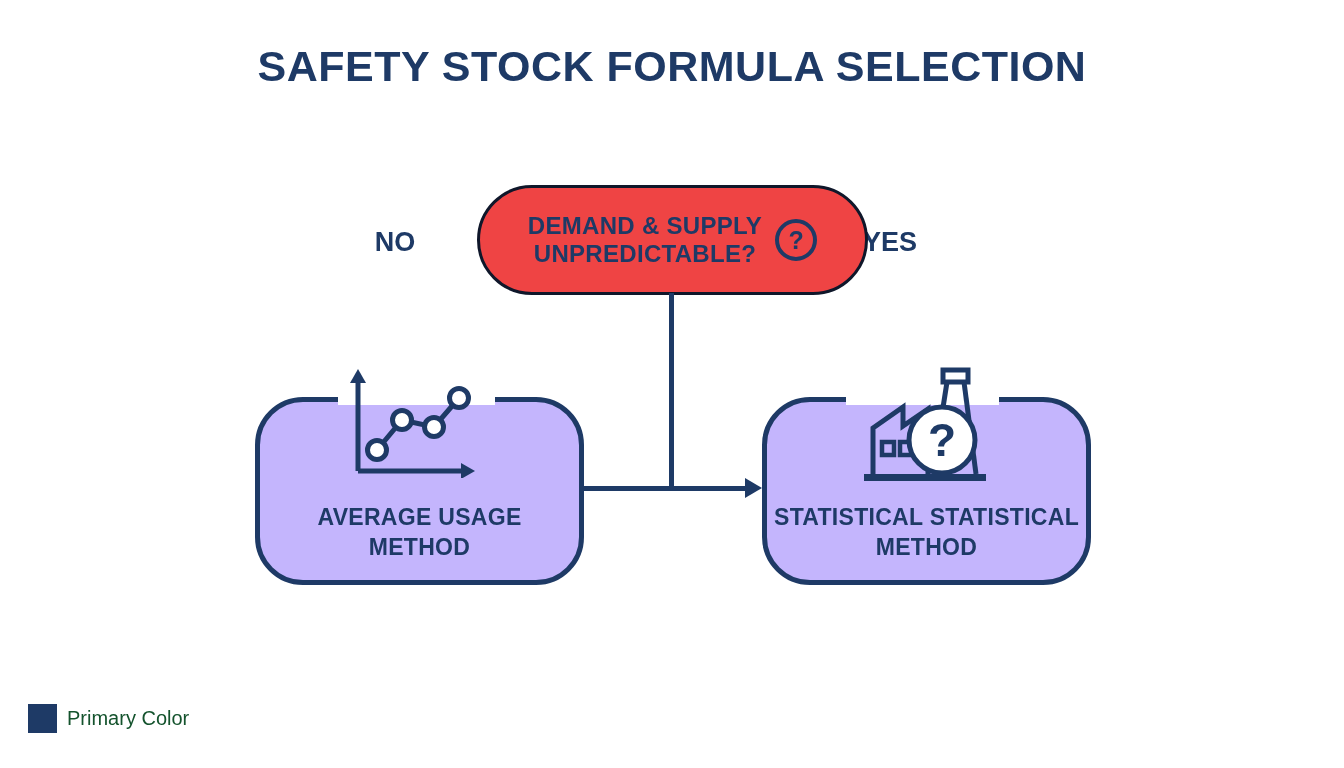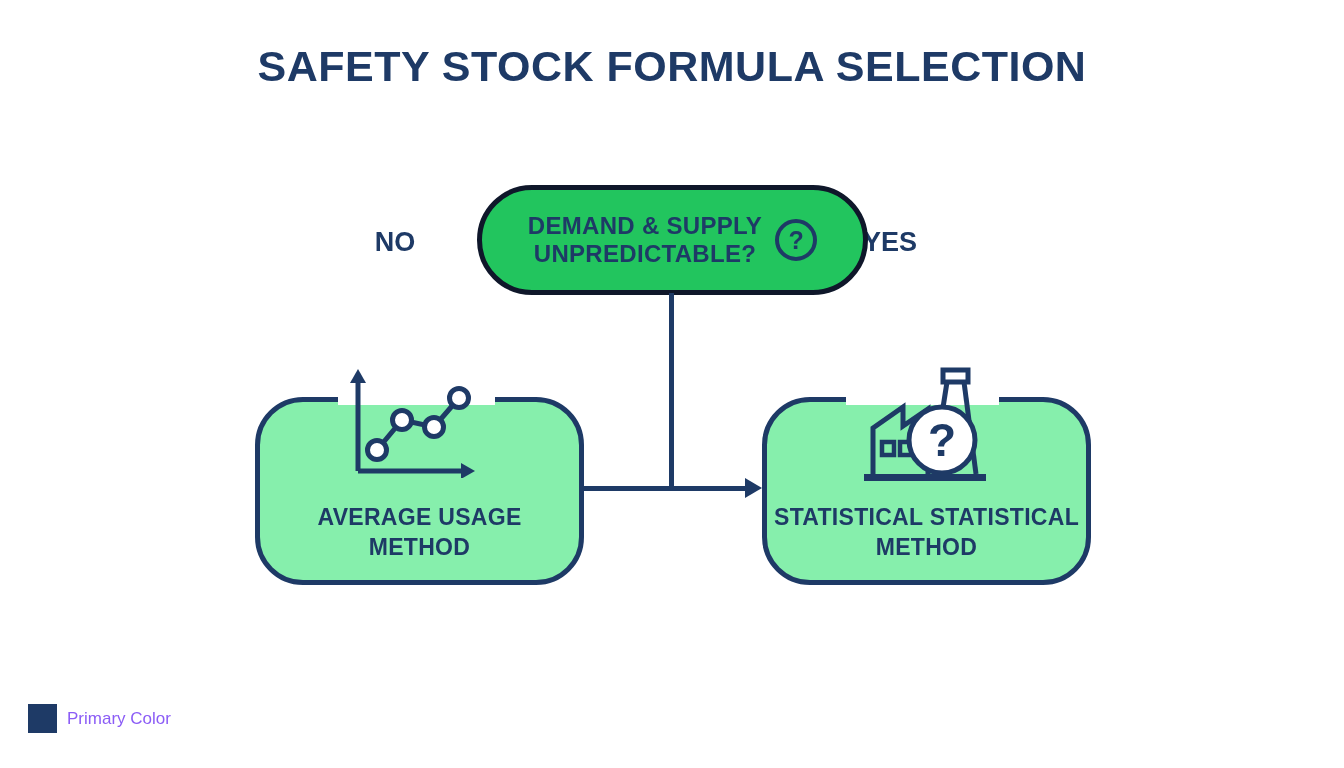--- a/index.html
+++ b/index.html
@@ -21,23 +21,23 @@
     font-weight: 800;
     letter-spacing: 0.5px;
     color: #1e3a66;
   }
 
   
   .pill {
     position: absolute;
     left: 477px; top: 185px;
     width: 391px; height: 110px;
-    border: 5px solid #0f172a;
+    border: 3px solid #0f172a;
     border-radius: 55px;
-    background: #22c55e;
+    background: #ef4444;
     display: flex;
     align-items: center;
     justify-content: center;
   }
   .pill-label {
     white-space: pre-line;
     text-align: center;
     font-size: 24px;
     font-weight: bold;
     line-height: 28px;
@@ -89,21 +89,21 @@
     border-bottom: 10.5px solid transparent;
   }
 
   
   .outcome-box {
     position: absolute;
     top: 397px;
     width: 329px; height: 188px;
     border: 5px solid #1e3a66;
     border-radius: 48px;
-    background: #86efac;
+    background: #c4b5fd;
   }
   .outcome-box.left  { left: 255px; }
   .outcome-box.right { left: 762px; }
   .outcome-label {
     position: absolute;
     left: 0; right: 0; top: 100px;
     text-align: center;
     white-space: pre-line;
     font-size: 23px;
     font-weight: bold;
@@ -133,23 +133,23 @@
     display: flex;
     align-items: center;
   }
   .legend-swatch {
     width: 29px; height: 29px;
     background: #1e3a66;
     flex: 0 0 auto;
   }
   .legend-label {
     margin-left: 10px;
-    font-size: 17px;
+    font-size: 20px;
     font-weight: 400;
-    color: #8b5cf6;
+    color: #14532d;
   }
 </style>
 </head>
 <body>
 
 <div class="canvas">
 
   <div class="title">SAFETY STOCK FORMULA SELECTION</div>
 
   <div class="branch-label no">NO</div>

